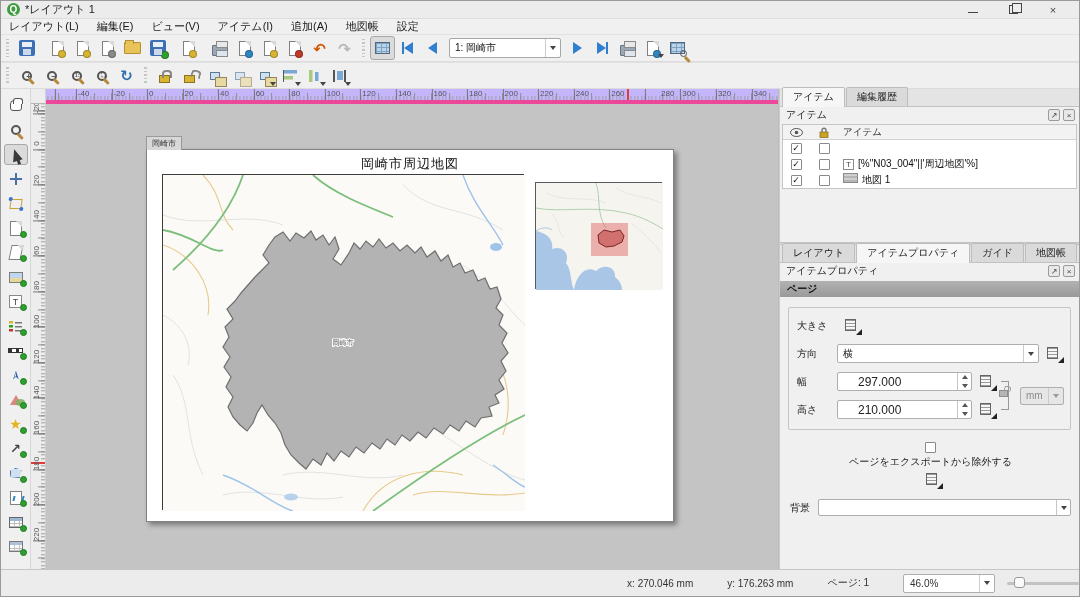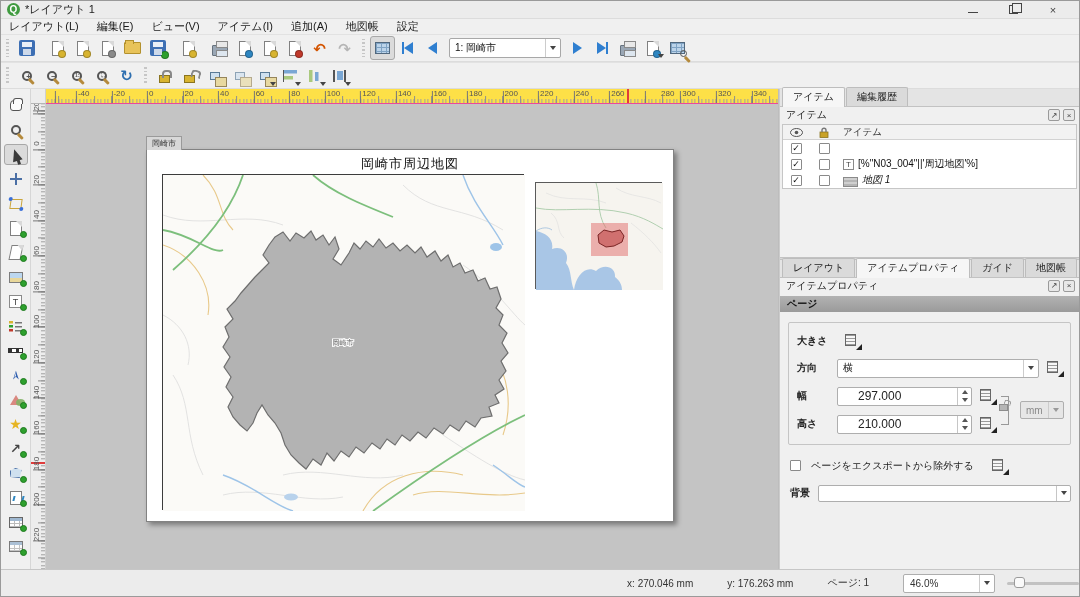--- a/index.html
+++ b/index.html
@@ -99,21 +99,21 @@
   .lt-html { width:12px; height:14px; background:#fff; border:1px solid #808080; }
   .lt-html::after { content:""; position:absolute; left:2px; top:4px; width:7px; height:5px; border-left:2px solid #2e86c1; border-right:2px solid #2e86c1; transform:skewX(-14deg); }
   .lt-star { color:#e6b422; font-size:14px; }
   .lt-arrow { color:#444; font-size:13px; font-weight:bold; }
   .plus-badge { position:absolute; right:0px; bottom:0px; width:7px; height:7px; border-radius:50%; background:#2ea02e; border:1px solid #1d7a1d; }
   .lt-collapse { color:#555; font-size:11px; margin-top:4px; }
 
   
   .workarea { flex:1 1 auto; display:grid; grid-template-columns:15px 1fr; grid-template-rows:15px 1fr; min-width:0; }
   .ruler-corner { background:#ededed; border-right:1px solid #cfcfcf; border-bottom:1px solid #b5b5b5; }
-  .ruler-top { position:relative; background:#fde047; border-bottom:1px solid #ec4899; overflow:hidden; }
+  .ruler-top { position:relative; background:#c4b5fd; border-bottom:4px solid #ec4899; overflow:hidden; }
   .ruler-top .t-minor { position:absolute; left:0; right:0; bottom:0; height:4px; background:repeating-linear-gradient(90deg,#9f9f9f 0 1px,transparent 1px 3.5556px); background-position-x:1.4px; }
   .ruler-top .t-mid { position:absolute; left:0; right:0; bottom:0; height:7px; background:repeating-linear-gradient(90deg,#8f8f8f 0 1px,transparent 1px 17.778px); background-position-x:12.1px; }
   .ruler-top .t-major { position:absolute; left:0; right:0; bottom:0; height:12px; background:repeating-linear-gradient(90deg,#777 0 1px,transparent 1px 35.556px); background-position-x:29.9px; }
   .rl-top-label { position:absolute; top:0px; font-size:8px; color:#555; }
   .ruler-left { position:relative; background:#ededed; border-right:1px solid #cfcfcf; overflow:hidden; }
   .ruler-left .l-minor { position:absolute; top:0; bottom:0; right:0; width:4px; background:repeating-linear-gradient(#9f9f9f 0 1px,transparent 1px 3.5556px); background-position-y:2.3px; }
   .ruler-left .l-mid { position:absolute; top:0; bottom:0; right:0; width:7px; background:repeating-linear-gradient(#8f8f8f 0 1px,transparent 1px 17.778px); background-position-y:9.4px; }
   .ruler-left .l-major { position:absolute; top:0; bottom:0; right:0; width:12px; background:repeating-linear-gradient(#777 0 1px,transparent 1px 35.556px); background-position-y:9.4px; }
   .rl-left-label { position:absolute; left:0px; font-size:8px; color:#555; transform:rotate(-90deg); transform-origin:center; width:20px; text-align:center; margin-left:-5px; }
   .cursor-mark-top { position:absolute; top:0; bottom:0; width:1.6px; background:#e03c3c; left:581px; }
@@ -143,41 +143,41 @@
   .cb.checked::after { content:"✓"; font-size:9px; font-weight:bold; color:#111; }
   .row-ico-map { width:15px; height:10px; border:1px solid #8a8a8a; background:repeating-linear-gradient(#cfcfcf 0 2px,#b5b5b5 2px 4px); margin-right:4px; }
   .row-ico-label { width:11px; height:11px; border:1px solid #8a8a8a; background:#fff; font-size:8px; color:#444; display:flex; align-items:center; justify-content:center; margin-right:4px; }
   .items-fill { flex:1 1 auto; }
   .hsplit { height:3px; background:#d8d8d8; border-top:1px solid #c2c2c2; border-bottom:1px solid #c2c2c2; flex:0 0 auto; }
   .section-bar { height:16px; background:linear-gradient(#b2b2b2,#9a9a9a); color:#141414; font-size:10px; font-weight:bold; display:flex; align-items:center; padding-left:7px; margin-top:2px; flex:0 0 auto; }
   .props { padding:10px 8px 0; font-size:10px; color:#222; flex:1 1 auto; }
   .groupbox { border:1px solid #c5c5c5; border-radius:2px; padding:9px 6px 10px 8px; }
   .prow { display:flex; align-items:center; margin-bottom:9px; }
   .prow:last-child { margin-bottom:0; }
-  .plabel { width:40px; flex:0 0 auto;font-weight:bold; }
+  .plabel { width:40px; flex:0 0 auto; }
   .combo { flex:1; height:19px; background:#fff; border:1px solid #aeaeae; border-radius:2px; display:flex; align-items:center; }
   .combo .val { flex:1; padding-left:5px; font-size:10px; }
   .spin { flex:1; height:19px; background:#fff; border:1px solid #aeaeae; border-radius:2px; display:flex; align-items:center; }
   .spin .val { flex:1; padding-left:20px; font-size:12px; }
   .spin-btns { width:14px; align-self:stretch; border-left:1px solid #c6c6c6; display:flex; flex-direction:column; }
   .spin-up,.spin-dn { flex:1; display:flex; align-items:center; justify-content:center; }
   .tri-up { width:0; height:0; border-left:3px solid transparent; border-right:3px solid transparent; border-bottom:4px solid #555; }
   .tri-dn { width:0; height:0; border-left:3px solid transparent; border-right:3px solid transparent; border-top:4px solid #555; }
   .dd-btn { width:20px; height:18px; margin-left:5px; position:relative; flex:0 0 auto; }
   .dd-ico { position:absolute; left:3px; top:2px; width:11px; height:12px; border:1px solid #666; background:repeating-linear-gradient(#9a9a9a 0 1px,transparent 1px 3px); background-color:#f7f7f7; }
   .dd-btn::after { content:""; position:absolute; right:0; bottom:0; width:0; height:0; border-left:6px solid transparent; border-top:6px solid transparent; border-bottom:6px solid #222; transform:rotate(0deg); }
   .wh-wrap { display:flex; }
   .wh-left { flex:1; }
   .link-col { width:13px; margin-left:4px; position:relative; flex:0 0 auto; }
   .link-bracket { position:absolute; left:0; top:9px; bottom:9px; width:8px; border-top:1px solid #999; border-right:1px solid #999; border-bottom:1px solid #999; }
   .link-lock { position:absolute; left:-2px; top:50%; margin-top:-6px; width:9px; height:7px; background:#b5b5b5; border:1px solid #8d8d8d; }
   .link-lock::before { content:""; position:absolute; left:0.5px; top:-5px; width:5px; height:5px; border:1.5px solid #9a9a9a; border-bottom:none; border-radius:3px 3px 0 0; transform:translateX(3px) rotate(12deg); }
   .unit-col { width:44px; margin-left:6px; display:flex; align-items:center; flex:0 0 auto; }
   .combo.disabled { background:#e6e6e6; color:#8a8a8a; }
-  .check-row { display:flex; align-items:center; gap:10px; margin:12px 0 10px 2px; }
+  .check-row { display:flex; align-items:center; gap:2px; margin:12px 0 10px 2px;flex-direction:column; }
   .bg-row { display:flex; align-items:center; margin-left:2px; }
   .bg-row .plabel { width:28px; }
   .color-btn { flex:1; height:17px; background:#fff; border:1px solid #aeaeae; border-radius:2px; display:flex; }
   .color-fill { flex:1; }
   .color-caret { width:14px; border-left:1px solid #c6c6c6; display:flex; align-items:center; justify-content:center; }
 
   
   .statusbar { height:27px; background:#ececec; border-top:1px solid #c6c6c6; display:flex; align-items:center; font-size:10px; color:#333; flex:0 0 auto; padding-right:0; }
   .sb-spacer { flex:1; }
   .sb-text { margin-right:34px; }
@@ -617,21 +617,21 @@
                 <span>[%"N03_004"||'周辺地図'%]</span>
               </span>
             </div>
             <div class="it-row">
               <span class="col-eye">
                 <span class="cb checked"></span>
               </span>
               <span class="col-lock">
                 <span class="cb"></span>
               </span>
-              <span class="col-item" style="display: flex; align-items: flex-end; font-style: italic;">
+              <span class="col-item" style="display: flex; align-items: flex-start;">
                 <span class="row-ico-map"></span>
                 <span>地図 1</span>
               </span>
             </div>
           </div>
       </div>
       <div class="items-fill"></div>
 
       <div class="hsplit"></div>
 

